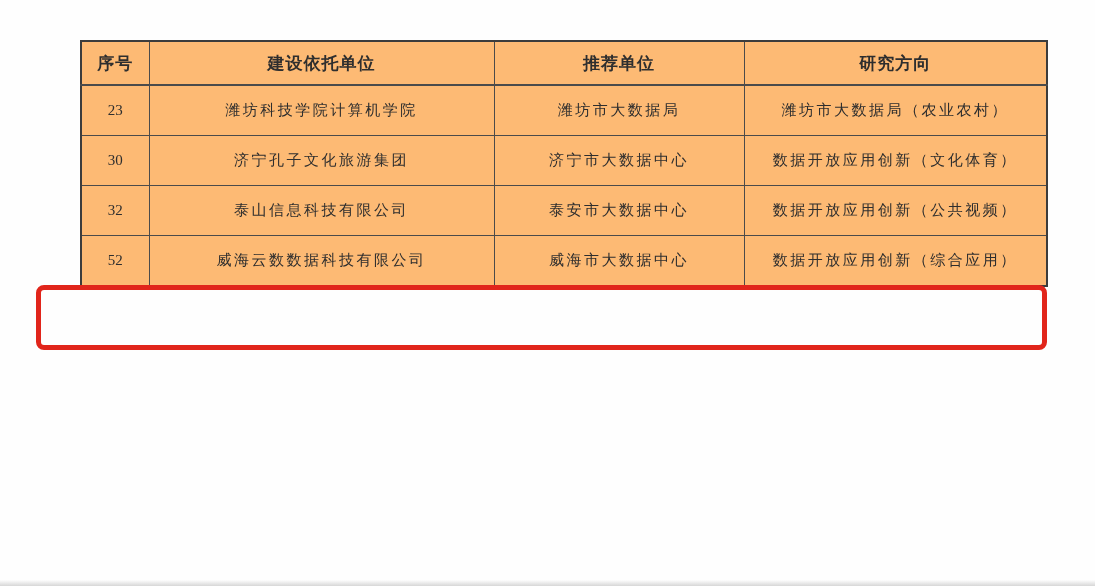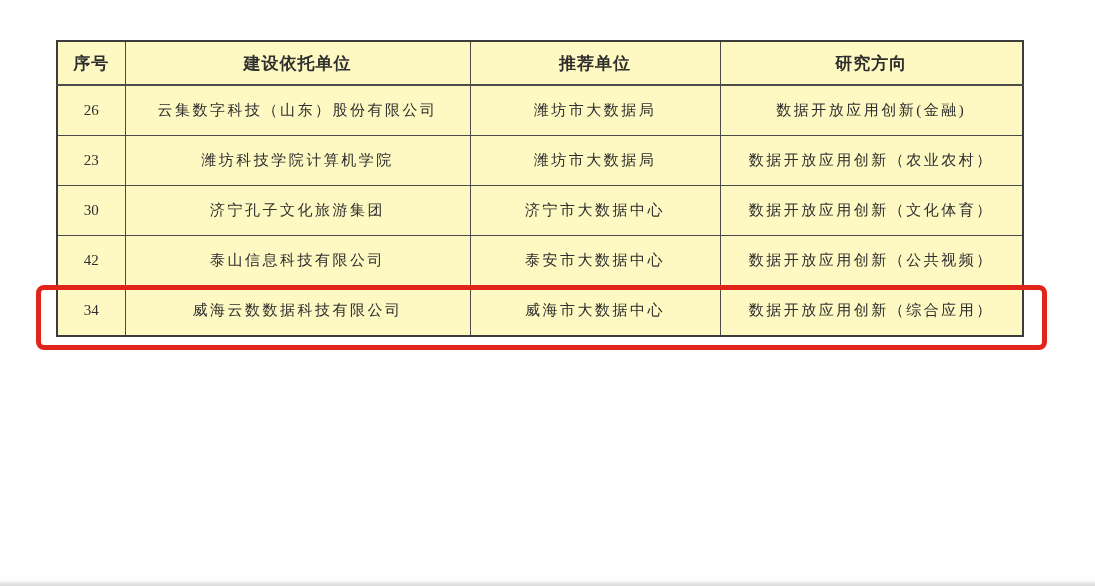--- a/index.html
+++ b/index.html
@@ -19,26 +19,26 @@
     position: absolute;
     left: 0;
     bottom: 0;
     width: 100%;
     height: 6px;
     background: linear-gradient(to bottom, rgba(255,255,255,0), #d7d7d7);
     pointer-events: none;
   }
   table.doc-table {
     position: absolute;
-    left: 56px;
+    left: 80px;
     top: 40px;
     width: 966px;
     border-collapse: collapse;
     table-layout: fixed;
-    background: #fef9c3;
+    background: #fdba74;
   }
   table.doc-table col.c-serial      { width: 68px; }
   table.doc-table col.c-unit        { width: 345px; }
   table.doc-table col.c-recommender { width: 250px; }
   table.doc-table col.c-direction   { width: 303px; }
 
   table.doc-table th,
   table.doc-table td {
     border: 1px solid #4b4b4b;
     text-align: center;
@@ -93,45 +93,39 @@
   <thead>
     <tr>
       <th>序号</th>
       <th>建设依托单位</th>
       <th>推荐单位</th>
       <th>研究方向</th>
     </tr>
   </thead>
   <tbody>
       <tr>
-        <td class="serial">26</td>
-        <td>云集数字科技（山东）股份有限公司</td>
-        <td>潍坊市大数据局</td>
-        <td>数据开放应用创新(金融)</td>
-      </tr>
-      <tr>
         <td class="serial">23</td>
         <td>潍坊科技学院计算机学院</td>
         <td>潍坊市大数据局</td>
-        <td>数据开放应用创新（农业农村）</td>
+        <td>潍坊市大数据局（农业农村）</td>
       </tr>
       <tr>
         <td class="serial">30</td>
         <td>济宁孔子文化旅游集团</td>
         <td>济宁市大数据中心</td>
         <td>数据开放应用创新（文化体育）</td>
       </tr>
       <tr>
-        <td class="serial">42</td>
+        <td class="serial">32</td>
         <td>泰山信息科技有限公司</td>
         <td>泰安市大数据中心</td>
         <td>数据开放应用创新（公共视频）</td>
       </tr>
       <tr>
-        <td class="serial">34</td>
+        <td class="serial">52</td>
         <td>威海云数数据科技有限公司</td>
         <td>威海市大数据中心</td>
         <td>数据开放应用创新（综合应用）</td>
       </tr>
     </tbody>
 </table>
 
 <div class="highlight-box" style="border-color: rgb(225, 37, 27);"></div>
 <div class="bottom-shade"></div>
 

